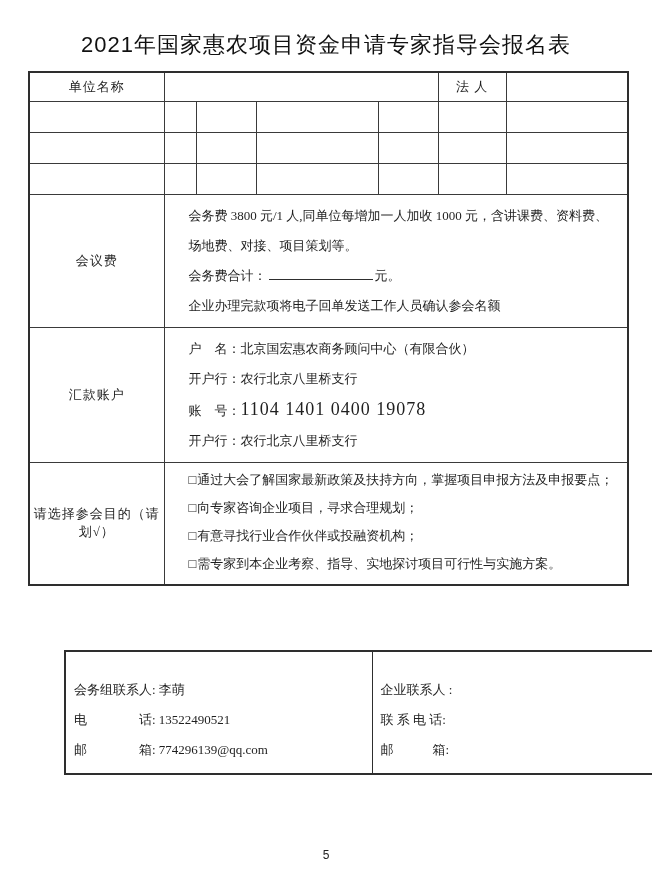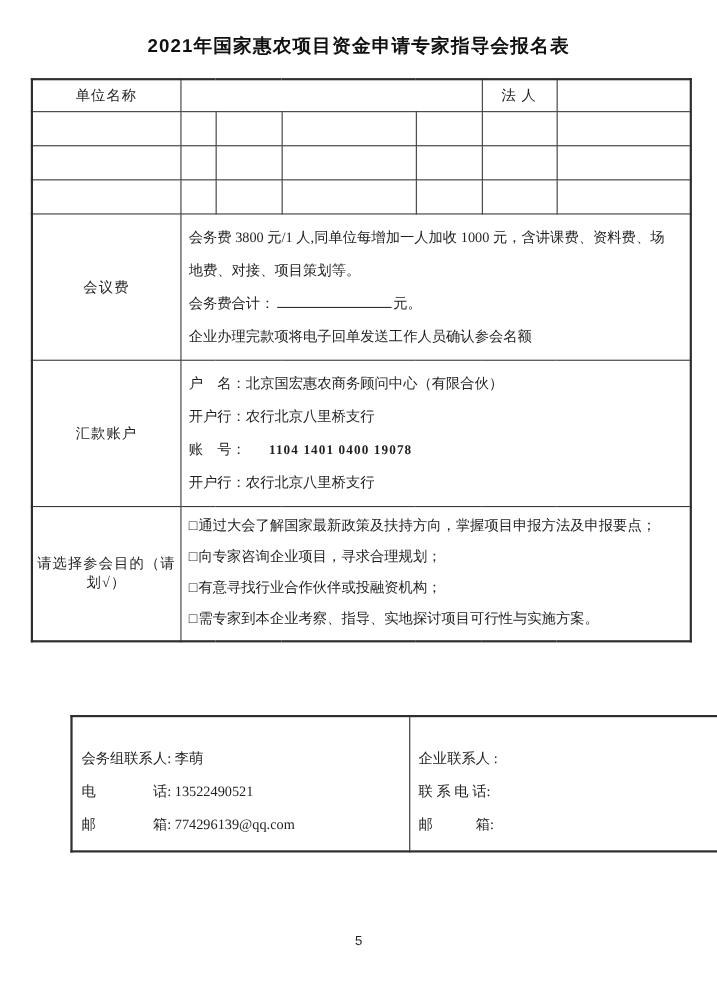--- a/index.html
+++ b/index.html
@@ -9,50 +9,49 @@
     width:652px; height:894px;
     background:#ffffff;
     font-family:"Liberation Serif","DejaVu Serif",serif;
     color:#1f1f1f;
     overflow:hidden;
   }
   .doc-title {
     position:absolute; top:30px; left:0; width:652px;
     text-align:center;
     font-family:"Liberation Sans","DejaVu Sans",sans-serif;
-    font-weight:bold; font-size:17px; letter-spacing:1px;
+    font-weight:normal; font-size:22px; letter-spacing:1px;
     color:#111;
   }
   table { border-collapse:collapse; table-layout:fixed; }
   .main-table {
     position:absolute; top:71px; left:28px;
     width:599px;
     border:2px solid #2e2e2e;
   }
   .main-table td {
     border:1px solid #3a3a3a;
     font-size:13px;
     vertical-align:middle;
   }
   td.lbl { text-align:center; letter-spacing:1px; }
   .row-info  { height:29px; }
   .row-info2 { height:30px; }
   .row-phead { height:56px; }
   .row-phead td { text-align:center; line-height:1.55; letter-spacing:1px; }
   .row-empty { height:31px; }
-  .cell-content { text-align:left; padding:6px 10px 6px 7px; line-height:30px; }
+  .cell-content { text-align:left; padding:6px 10px 6px 24px; line-height:30px; }
   .cell-fee    { height:129px; }
   .cell-remit  { height:130px; }
   .cell-goal   { height:111px; }
   .cell-goal .cell-content { line-height:28px; padding-top:3px;border-radius:20px; }
   .acct-num {
-    font-weight:bold; font-size:12px;
+    font-weight:normal; font-size:18px;
     font-family:"Liberation Serif","DejaVu Serif",serif;
     letter-spacing:1px;
-    margin-left:21px;
   }
   .blank-line {
     display:inline-block; width:104px; height:14px;
     border-bottom:1px solid #2e2e2e;
     margin:0 2px; vertical-align:baseline;
   }
   .goal-line .chk { margin-right:1px; }
   .contact-table {
     position:absolute; top:650px; left:28px;
     width:599px;

